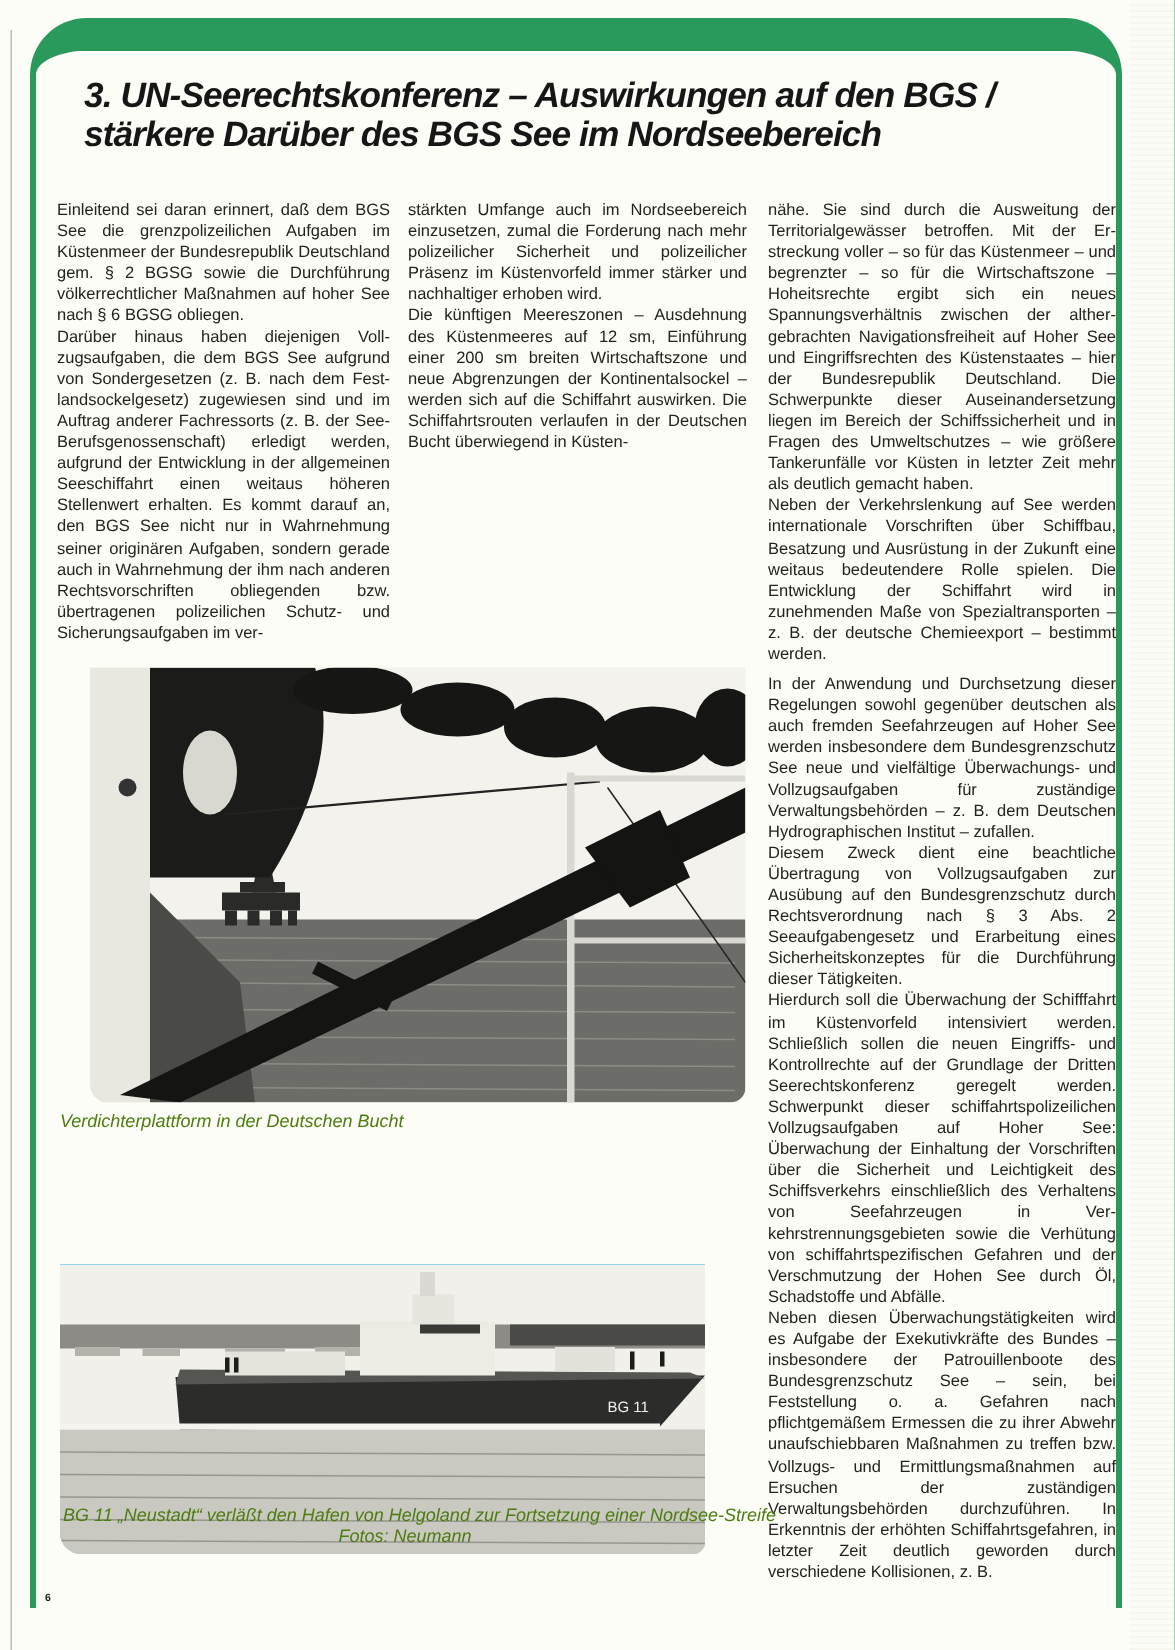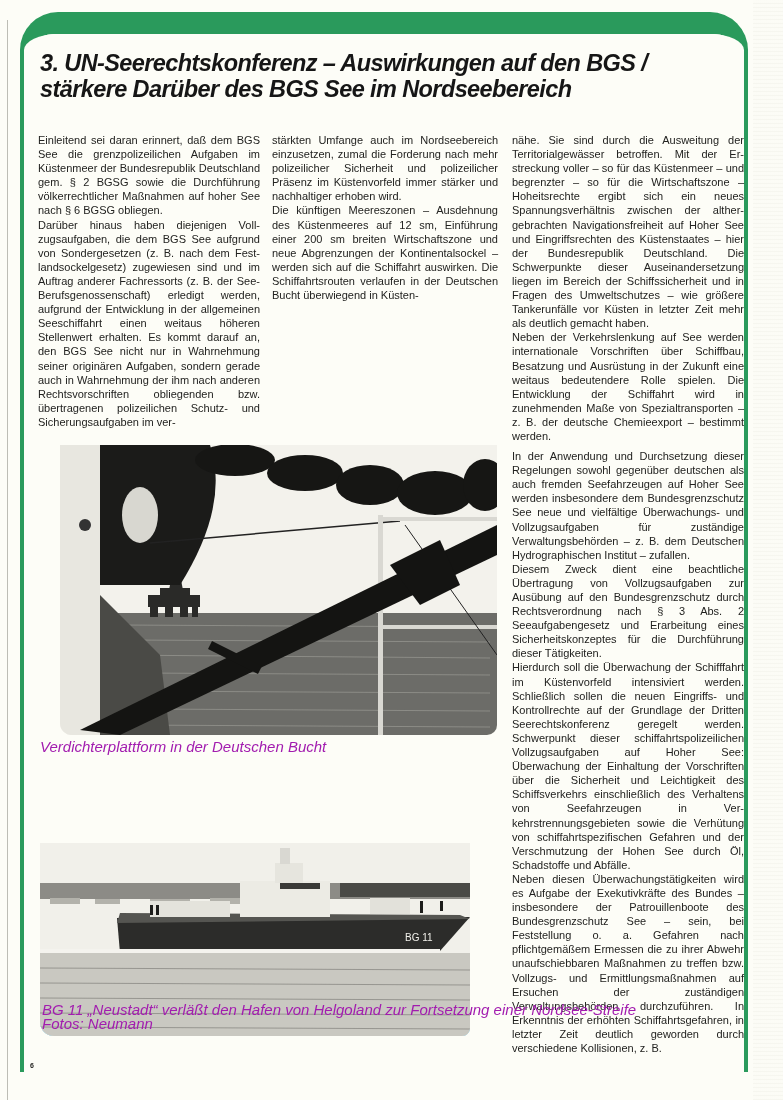--- a/index.html
+++ b/index.html
@@ -27,21 +27,21 @@
       border-top-left-radius: 38px;
       border-top-right-radius: 38px;
       border-bottom: none;
     }
     .frame::after {
       content: ""; position: absolute; left: 0; top: 0; right: 0; height: 30px;
       background: #fdfdf7;
       border-top-left-radius: 32px; border-top-right-radius: 32px;
     }
     .title {
-      position: absolute; left: 40px; top: 50px; width: 690px;
+      position: absolute; left: 56px; top: 50px; width: 690px;
       font-family: "Liberation Sans", sans-serif;
       font-weight: bold; font-style: italic;
       font-size: 23.5px; line-height: 26px; letter-spacing: -0.6px;
       color: #161616;
     }
     .title span { display: block; white-space: nowrap; }
     .col {
       position: absolute; top: 133px;
       font-size: 11px; line-height: 14.1px;
       text-align: justify; hyphens: manual;
@@ -55,26 +55,26 @@
 
     .photo {
       position: absolute; overflow: hidden;
       border-radius: 0 0 10px 12px;
     }
     .photo1 { left: 60px; top: 445px; width: 437px; height: 290px; background: #f2f1ea; }
     .photo2 { left: 40px; top: 843px; width: 430px; height: 193px; background: #0ea5e9; border-radius: 0 0 8px 14px; }
     .photo svg { display: block; width: 100%; height: 100%; }
 
     .caption {
-      position: absolute; font-style: italic; font-size: 15px; line-height: 14px;
-      color: #a21caf; white-space: nowrap;
+      position: absolute; font-style: italic; font-size: 12px; line-height: 14px;
+      color: #4d7c0f; white-space: nowrap;
     }
     .caption1 { left: 40px; top: 740px; }
     .caption2 { left: 42px; top: 1003px; width: 456px; }
-    .caption2 .credit { display: block; text-align: left; }
+    .caption2 .credit { display: block; text-align: center; }
     .page-number {
       position: absolute; left: 30px; top: 1062px; font-size: 7px; font-weight: bold;
     }
   </style>
 </head>
 <body>
 
 <div class="page-edge"></div>
 <div class="page-edge-right"></div>
 <div class="frame"></div>

